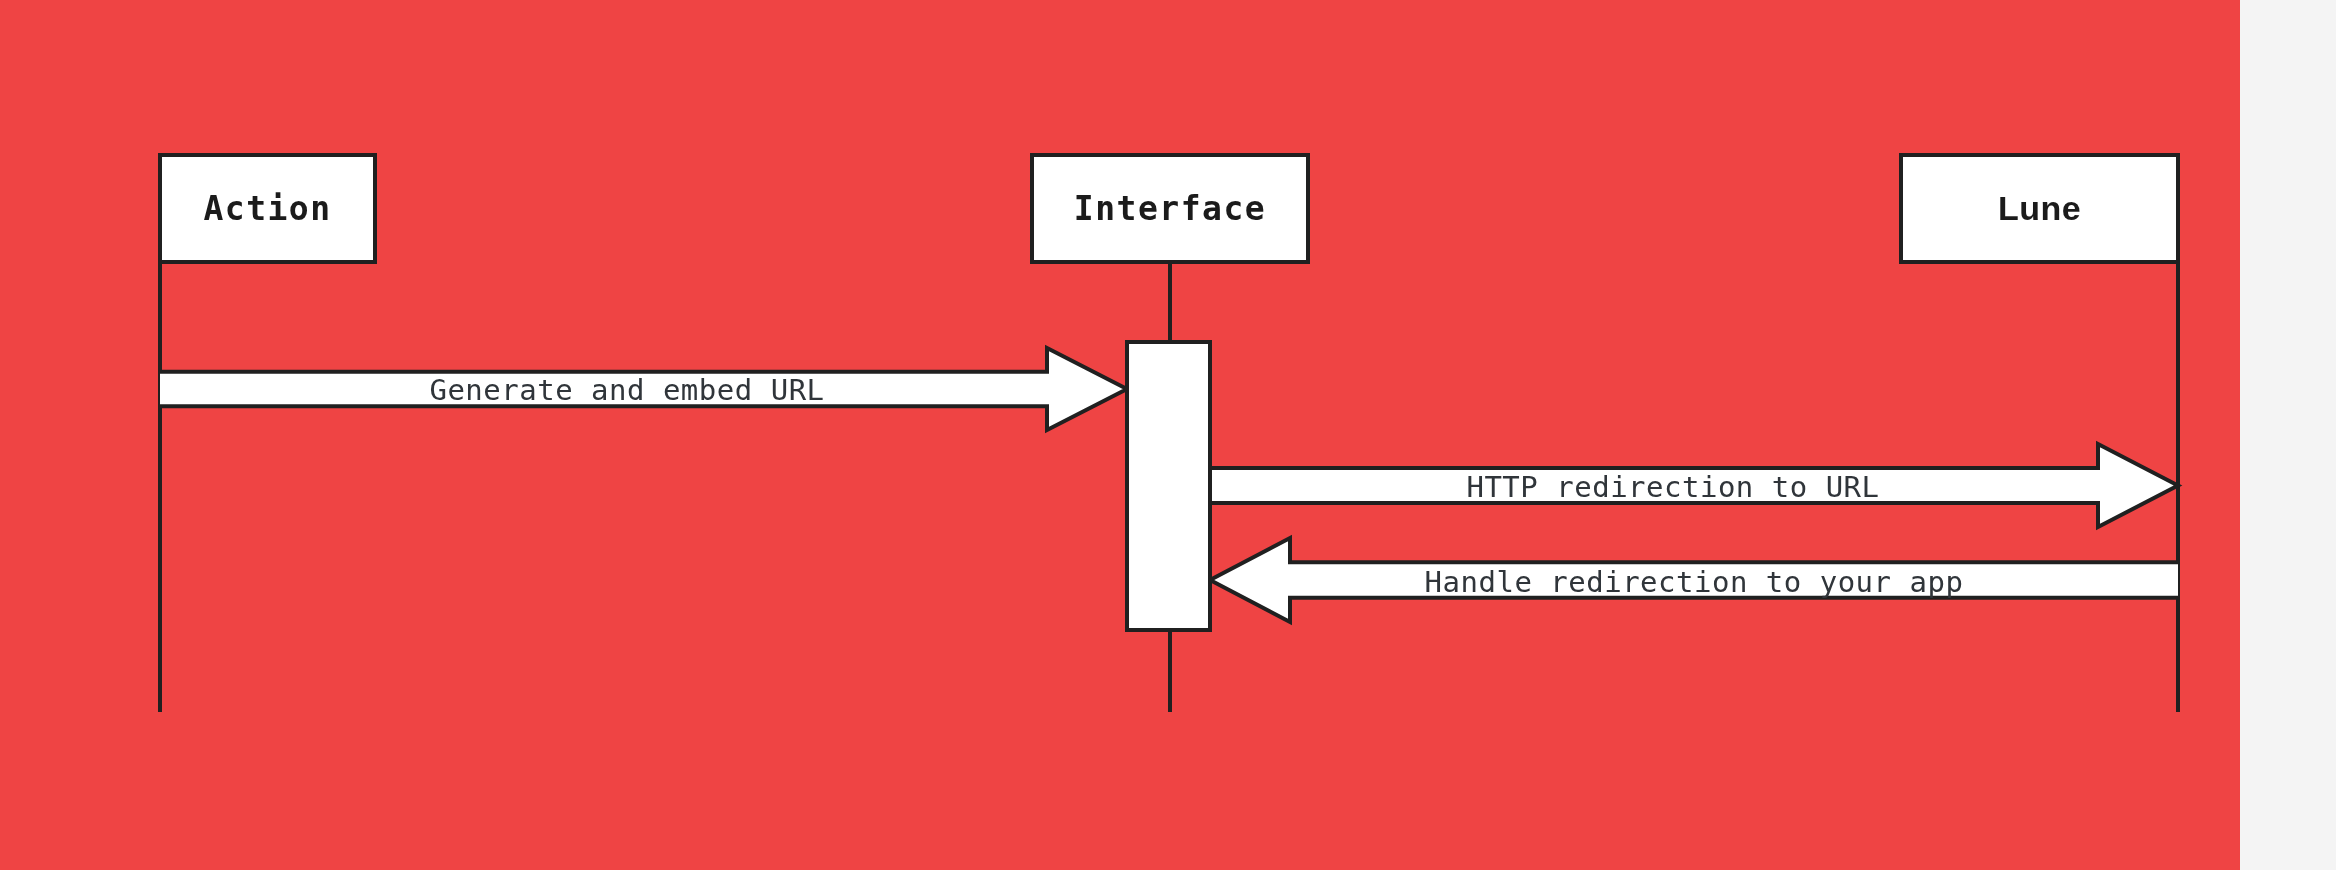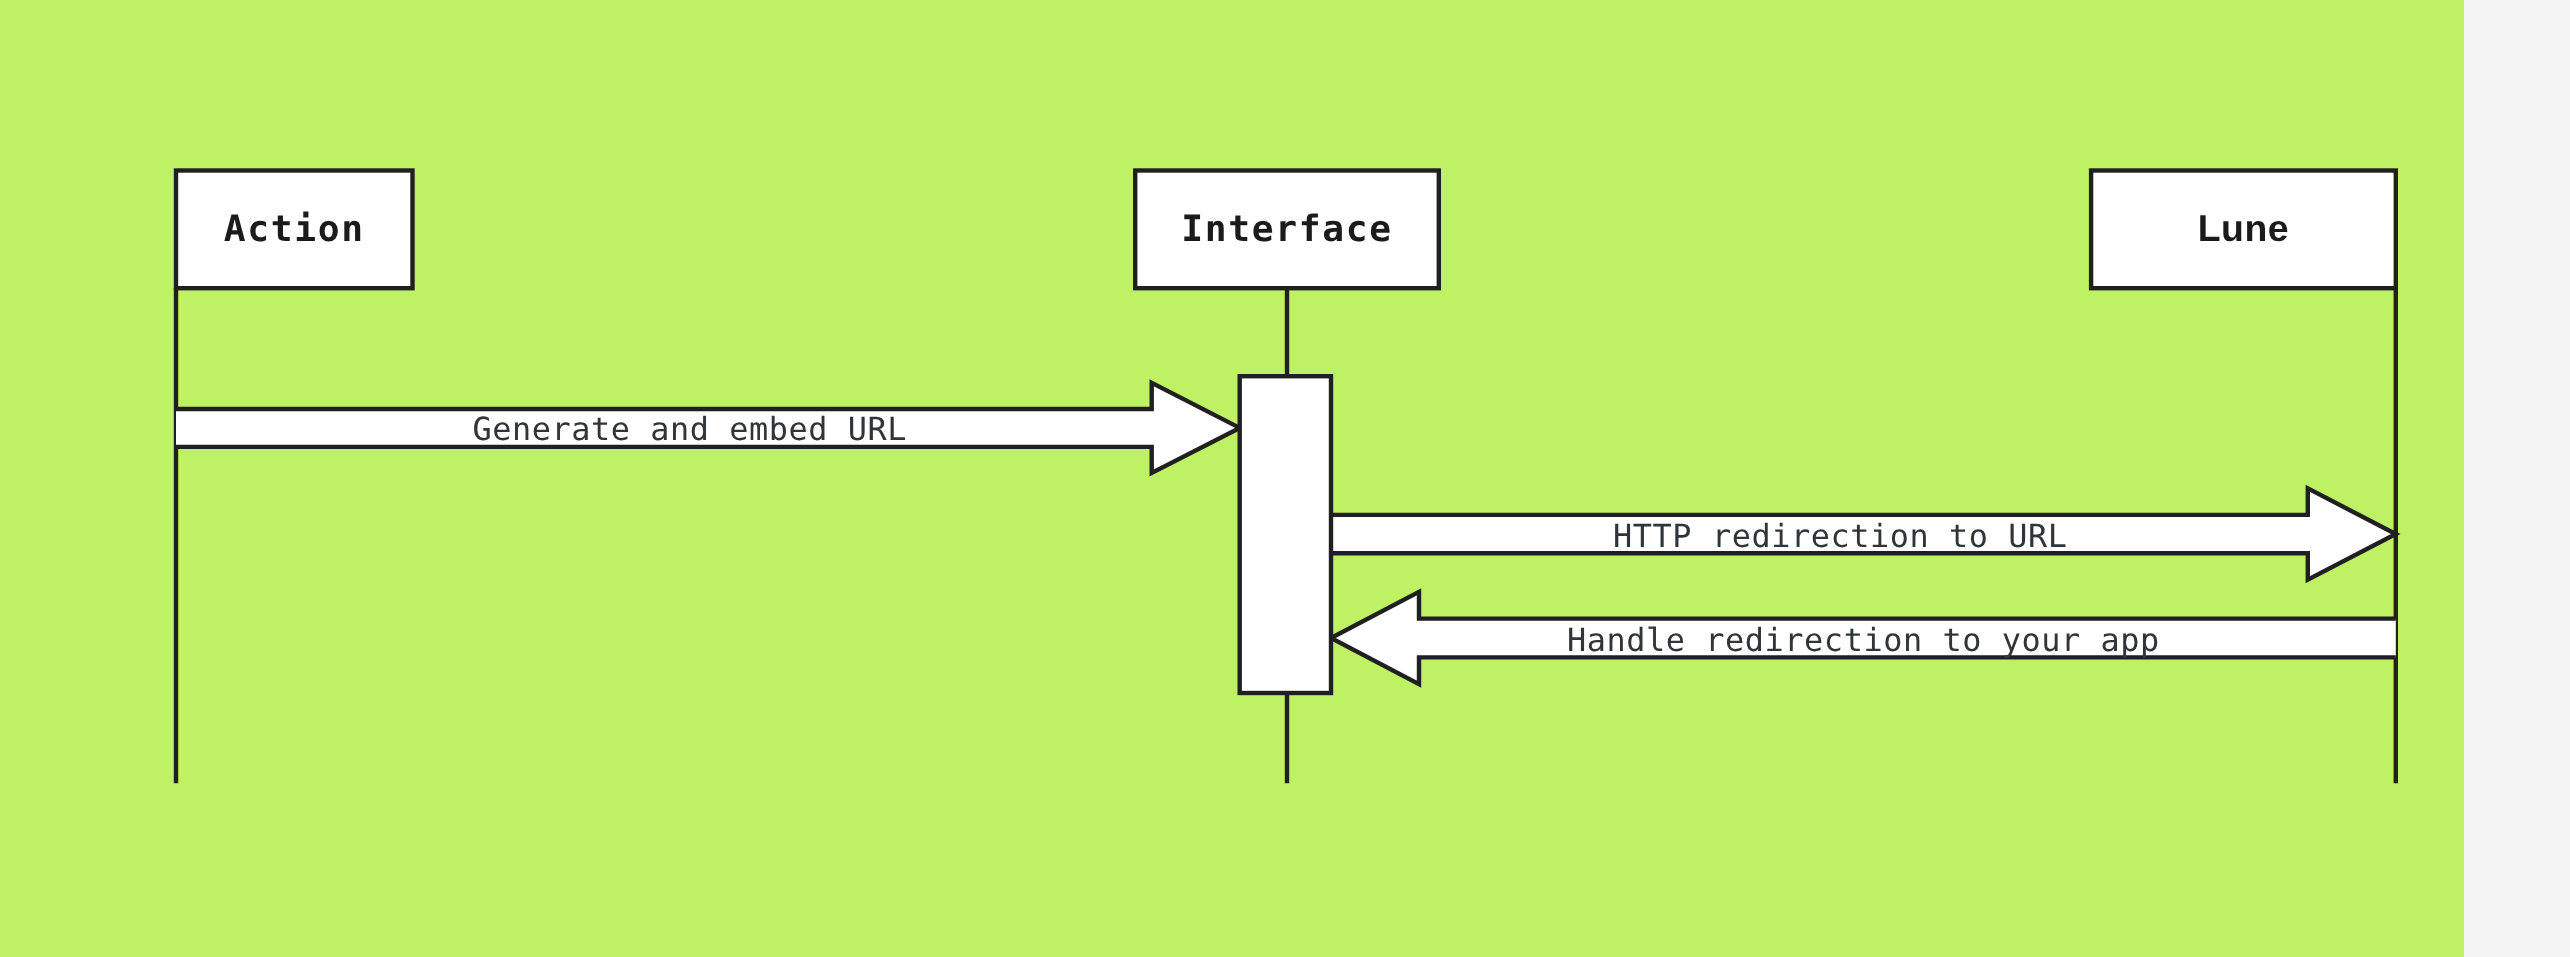--- a/index.html
+++ b/index.html
@@ -8,21 +8,21 @@
     padding: 0;
     background: #f4f4f4;
   }
   body {
     font-family: "DejaVu Sans Mono", monospace;
   }
   #canvas {
     position: relative;
     width: 2240px;
     height: 870px;
-    background: #bef264;
+    background: #ef4444;
     overflow: hidden;
   }
   #diagram-svg {
     position: absolute;
     top: 0;
     left: 0;
     width: 2336px;
     height: 870px;
     display: block;
   }

